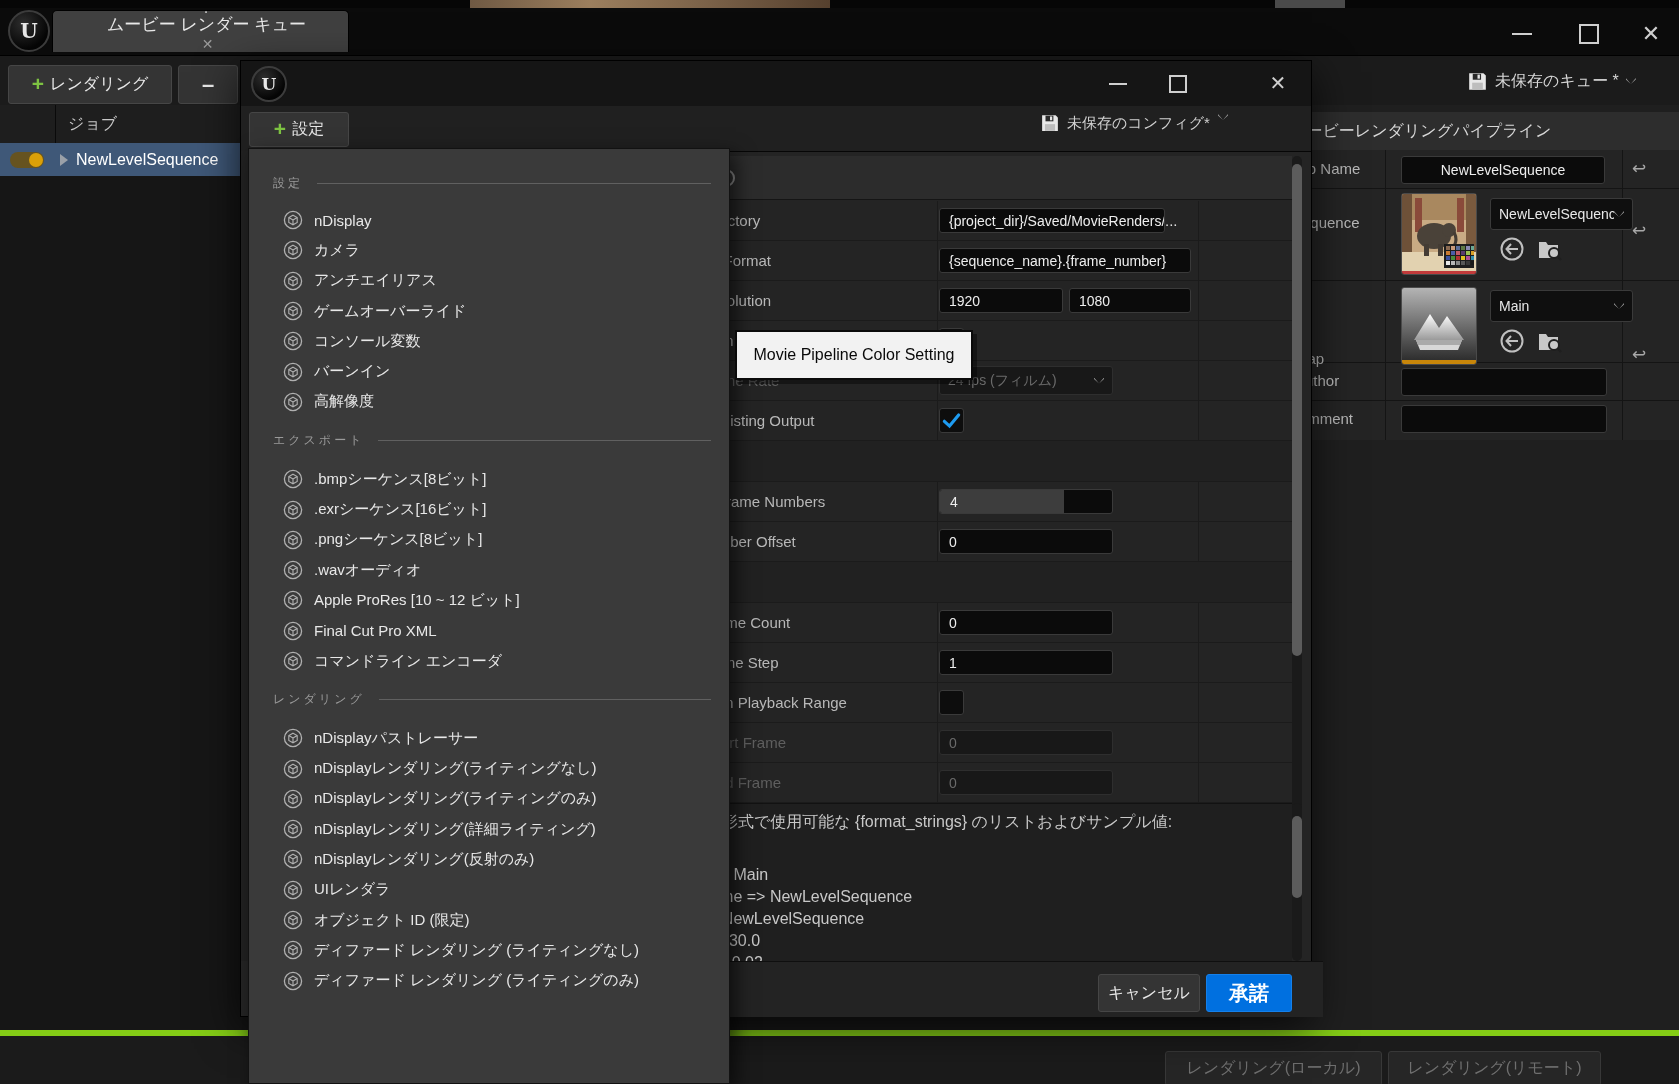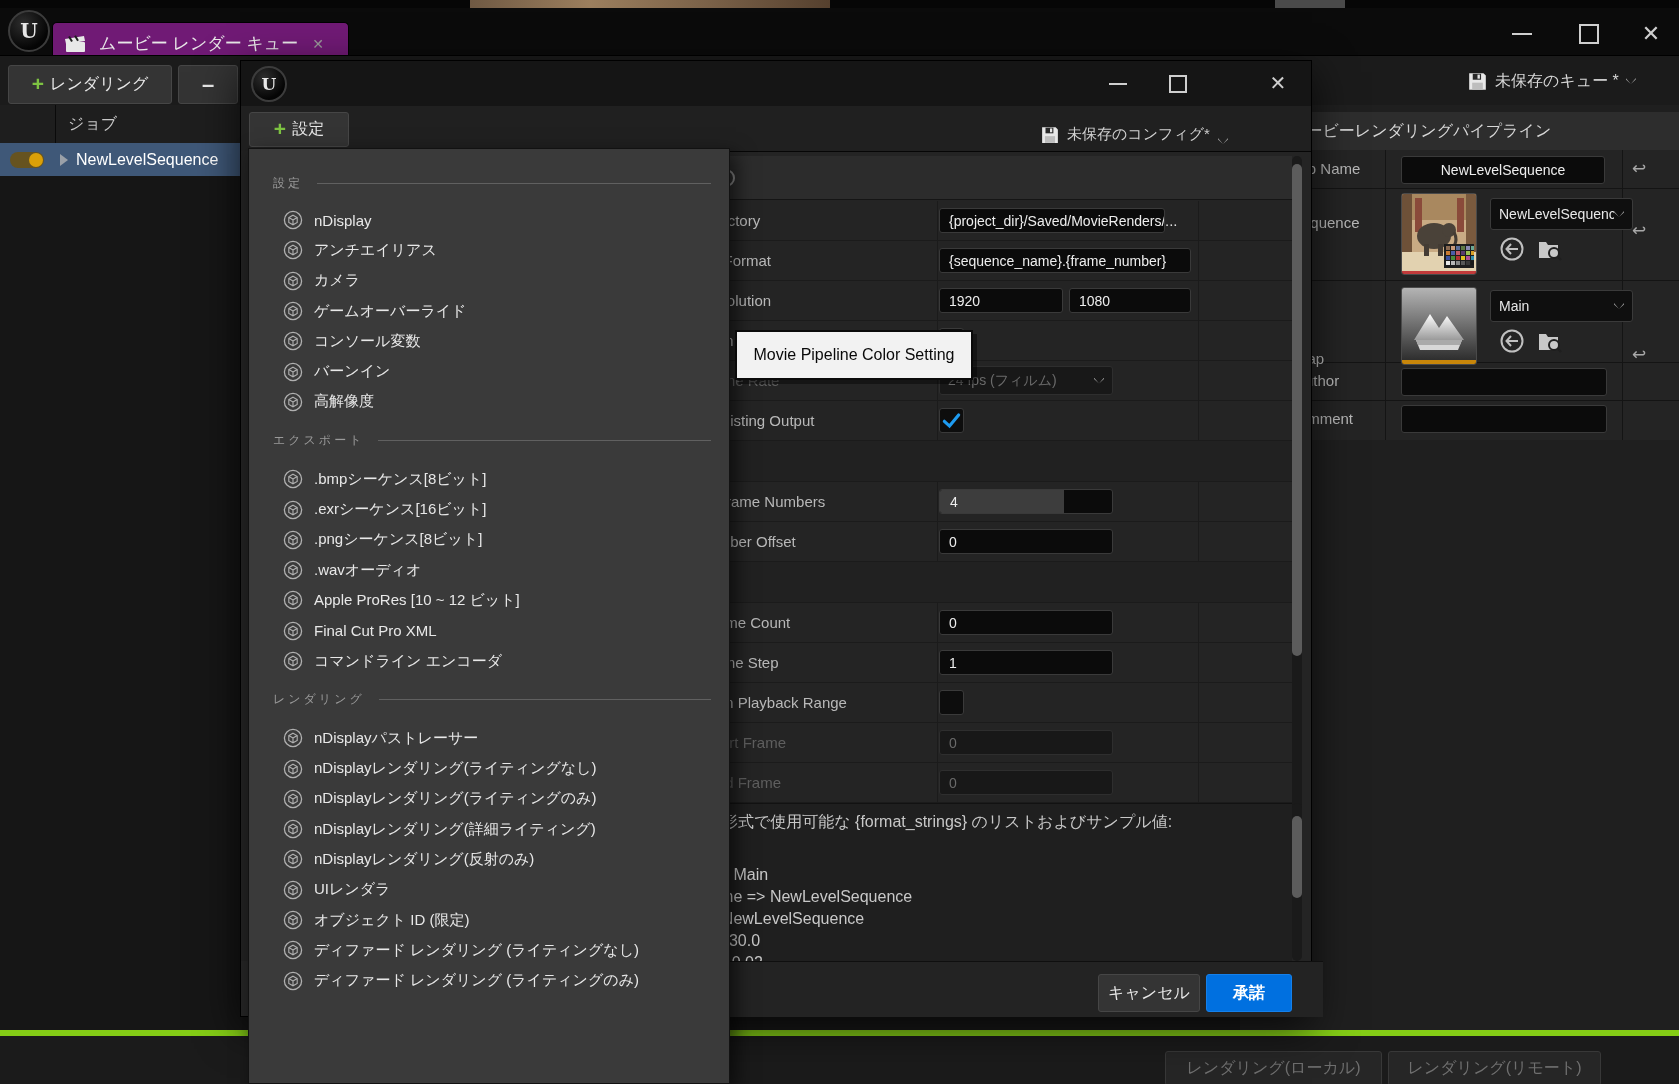--- a/index.html
+++ b/index.html
@@ -5,22 +5,22 @@
   html,body{margin:0;padding:0;background:#000;}
   #screen{position:relative;width:1679px;height:1084px;background:#111;overflow:hidden;
     font-family:"Liberation Sans","DejaVu Sans",sans-serif;color:#e0e0e0;font-size:15px;}
   .abs{position:absolute;}
   
   #topstrip{left:0;top:0;width:1679px;height:8px;background:#060606;}
   #titlebar{left:0;top:8px;width:1679px;height:47px;background:#0b0b0b;}
   .uelogo{border-radius:50%;background:radial-gradient(circle at 35% 30%,#2e2e2e,#050505 70%);
     border:2px solid #3c3c3c;display:flex;align-items:center;justify-content:center;
     color:#e8e8e8;font-family:"DejaVu Serif","Liberation Serif",serif;font-weight:bold;}
-  #tab{left:52px;top:14px;width:295px;height:41px;background:#701a75;border:1px solid #000;border-bottom:none;
-    border-radius:5px 5px 0 0;display:flex;align-items:center;}
+  #tab{left:52px;top:2px;width:295px;height:41px;background:#404040;border:1px solid #000;border-bottom:none;
+    border-radius:5px 5px 0 0;display:flex;align-items:center;flex-direction:column;}
   .winbtn{color:#cfcfcf;display:flex;align-items:center;justify-content:center;}
   #toolbar{left:0;top:55px;width:1679px;height:50px;background:#1b1b1b;border-top:1px solid #000;border-bottom:1px solid #060606;}
   .btn{background:#343434;border:1px solid #464646;border-radius:3px;color:#e8e8e8;
     display:flex;align-items:center;justify-content:center;}
   .plus{color:#7dc242;font-size:21px;font-weight:bold;margin-right:6px;margin-top:-2px;}
   
   #jobpanel{left:0;top:105px;width:345px;height:925px;background:#161616;}
   #jobheader{left:0;top:0;width:345px;height:38px;background:#1e1e1e;border-bottom:1px solid #0a0a0a;}
   #jobrow{left:0;top:38px;width:345px;height:33px;background:#3f5878;display:flex;align-items:center;}
   .toggle{width:34px;height:16px;border-radius:8px;background:#665320;position:relative;margin-left:10px;}
@@ -66,21 +66,21 @@
   .check{width:25px;height:25px;background:#0d0d0d;border:1px solid #3a3a3a;border-radius:3px;box-sizing:border-box;
     display:flex;align-items:center;justify-content:center;}
   .spinfill{position:absolute;left:0;top:0;height:100%;background:#3d3d3d;}
   #textblock{left:380px;top:742px;width:671px;height:158px;background:#1f1f1f;border-top:1px solid #121212;
     overflow:hidden;color:#c8c8c8;font-size:16px;}
   #textblock div{white-space:nowrap;padding-left:3px;}
   .sbar{position:absolute;width:10px;background:#1a1a1a;border-radius:5px;}
   .sthumb{position:absolute;width:10px;background:#5c5c5c;border-radius:5px;}
   #m-btnbar{left:12px;top:900px;width:1070px;height:55px;background:#232323;border-top:1px solid #0f0f0f;}
   .btn-accept{background:#0070e0;border:1px solid #1580ea;border-radius:3px;color:#fff;
-    display:flex;align-items:center;justify-content:center;font-size:16px;font-weight:bold;}
+    display:flex;align-items:center;justify-content:center;font-size:20px;font-weight:bold;}
   
   #menu{left:248px;top:148px;width:482px;height:936px;background:#3a3a3a;border:1px solid #121212;
     box-shadow:6px 6px 18px rgba(0,0,0,.6);z-index:20;box-sizing:border-box;overflow:hidden;}
   .msec{height:47px;display:flex;align-items:center;padding:0 18px 0 24px;box-sizing:border-box;}
   .msec.first{height:56px;padding-top:12px;}
   .msec .t{color:#9a9a9a;font-size:12px;letter-spacing:3px;white-space:nowrap;}
   .msec .ln{flex:1;height:1px;background:#606060;margin-left:14px;}
   .mi{height:30.3px;display:flex;align-items:center;padding-left:34px;color:#e8e8e8;font-size:15px;white-space:nowrap;}
   .mi svg{margin-right:11px;flex:none;}
   .mi.sel{background:#0070e0;color:#fff;}
@@ -301,21 +301,21 @@
       <div class="abs winbtn" style="left:922px;top:10px;width:30px;height:26px;">
           <div style="width:14px;height:14px;border:2px solid #cfcfcf;"></div>
         </div>
       <div class="abs winbtn" style="left:1022px;top:8px;width:30px;height:28px;font-size:20px;">✕</div>
     </div>
     <div class="abs" id="m-toolbar">
       <div class="abs btn" style="left:8px;top:6px;width:98px;height:33px;font-size:16px;">
         <span class="plus">+</span>
         <span>設定</span>
       </div>
-      <div class="abs" style="left:800px;top:8px;height:30px;display:flex;align-items:flex-end;">
+      <div class="abs" style="left:800px;top:8px;height:30px;display:flex;align-items:flex-start;">
         <svg width="18" height="18" viewBox="0 0 16 16">
           <path d="M1 1 h12 l2 2 v12 h-14 z" fill="#e8e8e8"></path>
             <rect x="4" y="1.5" width="7" height="5" fill="#2a2a2a"></rect>
             <rect x="8" y="2.2" width="2" height="3.4" fill="#e8e8e8"></rect>
             <rect x="3.5" y="9" width="9" height="6" fill="#bdbdbd"></rect>
         </svg>
         <span style="margin-left:8px;font-size:15px;color:#d0d0d0;">未保存のコンフィグ*</span>
         <div class="chev" style="margin-left:8px;"></div>
       </div>
     </div>
@@ -487,28 +487,28 @@
     <circle cx="10" cy="10" r="8.6" fill="none" stroke="#b0b0b0" stroke-width="1.3"></circle>
     <path d="M10 5.2 L14.2 7.6 L14.2 12.4 L10 14.8 L5.8 12.4 L5.8 7.6 Z M10 10 L10 14.8 M10 10 L5.8 7.6 M10 10 L14.2 7.6" fill="none" stroke="#b0b0b0" stroke-width="1.1"></path>
         </svg>
         <span>nDisplay</span>
       </div>
       <div class="mi">
         <svg width="20" height="20" viewBox="0 0 20 20">
     <circle cx="10" cy="10" r="8.6" fill="none" stroke="#b0b0b0" stroke-width="1.3"></circle>
     <path d="M10 5.2 L14.2 7.6 L14.2 12.4 L10 14.8 L5.8 12.4 L5.8 7.6 Z M10 10 L10 14.8 M10 10 L5.8 7.6 M10 10 L14.2 7.6" fill="none" stroke="#b0b0b0" stroke-width="1.1"></path>
         </svg>
+        <span>カメラ</span>
+      </div>
+      <div class="mi">
+        <svg width="20" height="20" viewBox="0 0 20 20">
+    <circle cx="10" cy="10" r="8.6" fill="none" stroke="#b0b0b0" stroke-width="1.3"></circle>
+    <path d="M10 5.2 L14.2 7.6 L14.2 12.4 L10 14.8 L5.8 12.4 L5.8 7.6 Z M10 10 L10 14.8 M10 10 L5.8 7.6 M10 10 L14.2 7.6" fill="none" stroke="#b0b0b0" stroke-width="1.1"></path>
+        </svg>
         <span>アンチエイリアス</span>
-      </div>
-      <div class="mi">
-        <svg width="20" height="20" viewBox="0 0 20 20">
-    <circle cx="10" cy="10" r="8.6" fill="none" stroke="#b0b0b0" stroke-width="1.3"></circle>
-    <path d="M10 5.2 L14.2 7.6 L14.2 12.4 L10 14.8 L5.8 12.4 L5.8 7.6 Z M10 10 L10 14.8 M10 10 L5.8 7.6 M10 10 L14.2 7.6" fill="none" stroke="#b0b0b0" stroke-width="1.1"></path>
-        </svg>
-        <span>カメラ</span>
       </div>
       <div class="mi">
         <svg width="20" height="20" viewBox="0 0 20 20">
     <circle cx="10" cy="10" r="8.6" fill="none" stroke="#b0b0b0" stroke-width="1.3"></circle>
     <path d="M10 5.2 L14.2 7.6 L14.2 12.4 L10 14.8 L5.8 12.4 L5.8 7.6 Z M10 10 L10 14.8 M10 10 L5.8 7.6 M10 10 L14.2 7.6" fill="none" stroke="#b0b0b0" stroke-width="1.1"></path>
         </svg>
         <span>ゲームオーバーライド</span>
       </div>
       <div class="mi">
         <svg width="20" height="20" viewBox="0 0 20 20">

